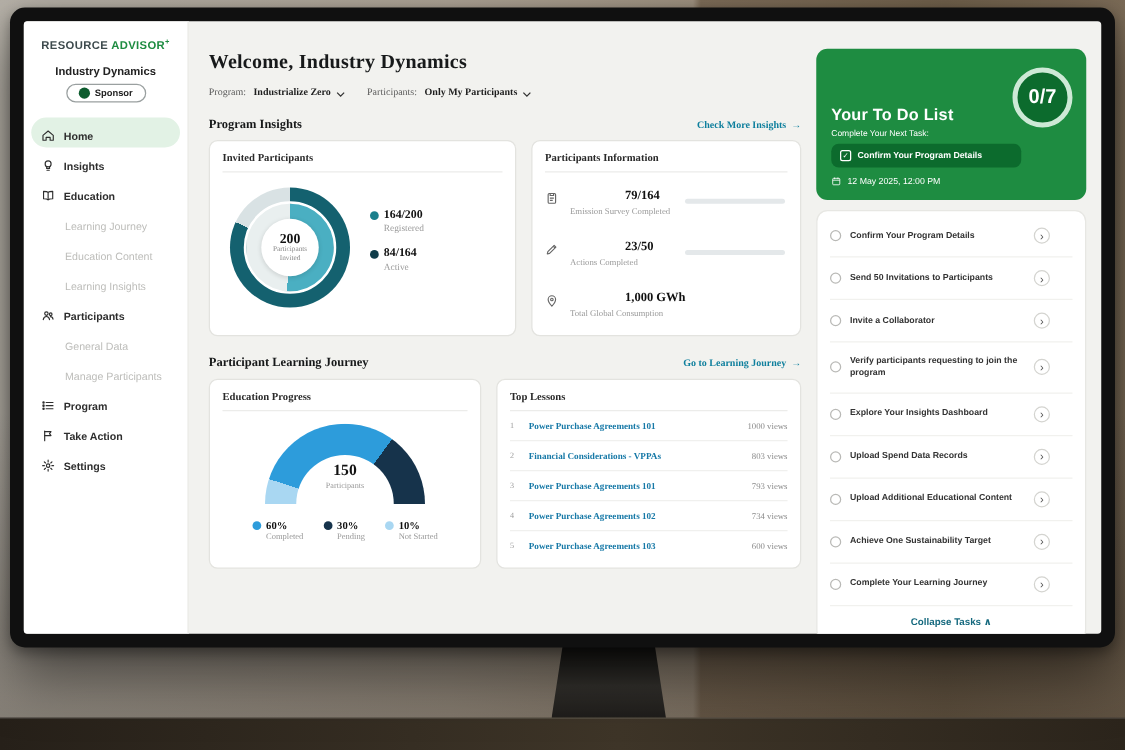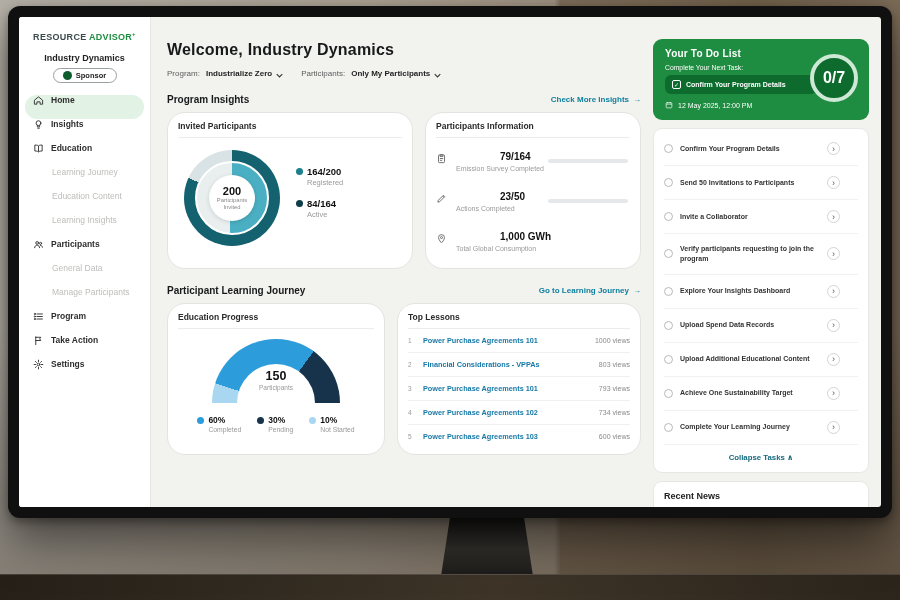--- a/index.html
+++ b/index.html
@@ -30,38 +30,38 @@
   .logo { text-align: center; font-size: 9px; font-weight: bold; letter-spacing: .3px; }
   .logo-primary { color: #3d4a4d; }
   .logo-secondary { color: #1E8C41; }
   .logo sup { font-size: 6px; }
   .org { text-align: center; font-size: 9px; font-weight: bold; color: #222; margin-top: 11px; }
   .sponsor { margin: 5px auto 0; width: 64px; height: 15px; border: 1px solid #9aa0a0; border-radius: 9px;
     display: flex; align-items: center; justify-content: center; gap: 4px;
     font-size: 7.5px; font-weight: bold; color: #222; }
   .sponsor-ic { width: 9px; height: 9px; border-radius: 50%; background: #0d5c2e; }
   .nav { margin-top: 12px; }
-  .nav-item { display: flex; align-items: flex-start; gap: 7px; height: 24px; padding: 0 10px 4px 14px;
+  .nav-item { display: flex; align-items: flex-end; gap: 7px; height: 24px; padding: 0 10px 4px 14px;
     font-size: 8.5px; font-weight: bold; color: #2e2e2e; cursor: pointer; }
   .nav-item.sub { color: #bdbdba; font-weight: normal; padding-left: 33px; }
   .nav-item.active { background: #e2f2e5; border-radius: 13px; margin: 0 6px; padding-left: 8px; }
   .nav-icon { width: 11px; height: 11px; flex: none; display: flex; }
   .nav-icon svg { width: 11px; height: 11px; }
 
   
-  .main { flex: 1; min-width: 0; padding: 12px 12px 15px 16px; }
+  .main { flex: 1; min-width: 0; padding: 12px 12px 15px 16px; font-family: Liberation Serif, serif; }
   .h1 { font-size: 16px; font-weight: bold; color: #17191a; margin-top: 12px; letter-spacing: .2px; }
   .filters { display: flex; align-items: center; gap: 6px; margin-top: 10px; font-size: 8px; color: #5c5c5c; }
   .f-value { display: flex; align-items: flex-end; gap: 4px; font-weight: bold; color: #1f1f1f; cursor: pointer; margin-right: 12px; }
   .chev svg { width: 7px; height: 5px; display: block; }
   .section-row { display: flex; align-items: center; justify-content: space-between; margin-top: 16px; }
   .section-title { font-size: 10px; font-weight: bold; color: #17191a; }
   .section-link { font-size: 8px; font-weight: bold; color: #0E7F9D; display: flex; gap: 4px; align-items: center; cursor: pointer; }
   .cards-row { display: flex; gap: 12px; margin-top: 7px; }
-  .card { background: #fff; border: 1px solid #e3e3df; border-radius: 18px; padding: 8px 10px; }
+  .card { background: #fff; border: 1px solid #e3e3df; border-radius: 7px; padding: 8px 10px; }
   .card-title { font-size: 8.5px; font-weight: bold; color: #2a2a2a; padding-bottom: 6px; border-bottom: 1px solid #ececea; }
   .card-invited { width: 246px; height: 157px; flex: none; }
   .card-pinfo { flex: 1; height: 157px; }
   .card-edu { width: 218px; height: 152px; flex: none; }
   .card-lessons { flex: 1; height: 152px; }
 
   
   .invited-body { display: flex; align-items: center; gap: 16px; padding: 12px 0 0 6px; }
   .donut { position: relative; width: 96px; height: 96px; flex: none; }
   .donut-outer { position: absolute; inset: 0; border-radius: 50%;
@@ -112,21 +112,21 @@
   
   .lesson-row { display: flex; align-items: center; gap: 7px; padding: 7px 0; border-bottom: 1px solid #f0f0ee; }
   .lesson-row:last-child { border-bottom: none; }
   .lesson-rank { font-size: 6.5px; color: #9a9a9a; width: 8px; flex: none; }
   .lesson-title { flex: 1; font-size: 7.3px; font-weight: bold; color: #1779A7; cursor: pointer; }
   .lesson-views { font-size: 7px; color: #8a8a8a; flex: none; }
 
   
   .rightbar { width: 228px; flex: none; padding: 22px 12px 0 0; }
   .todo-card { position: relative; background: #1E8C41; border-radius: 9px; padding: 9px 12px 11px; color: #fff; }
-  .todo-title { font-size: 10px; font-weight: bold; letter-spacing: .2px; }
+  .todo-title { font-size: 13px; font-weight: bold; letter-spacing: .2px; margin-top: 36px; }
   .todo-sub { font-size: 6.8px; margin-top: 5px; }
   .todo-next { margin-top: 4px; background: #0C6B2D; border-radius: 6px; padding: 5px 7px;
     display: flex; align-items: center; gap: 5px; width: 152px; cursor: pointer; }
   .todo-check { width: 9px; height: 9px; border: 1px solid #fff; border-radius: 2px; flex: none;
     display: flex; align-items: center; justify-content: center; font-size: 6px; cursor: pointer; }
   .todo-next-label { font-size: 7px; font-weight: bold; }
   .todo-date { display: flex; gap: 5px; margin-top: 7px; font-size: 7px; align-items: center; }
   .todo-date svg { width: 8px; height: 8px; }
   .todo-ring { position: absolute; right: 11px; top: 15px; width: 48px; height: 48px; border-radius: 50%;
     background: #0C6B2D; border: 4px solid #cde9d6; display: flex; align-items: center; justify-content: center;

